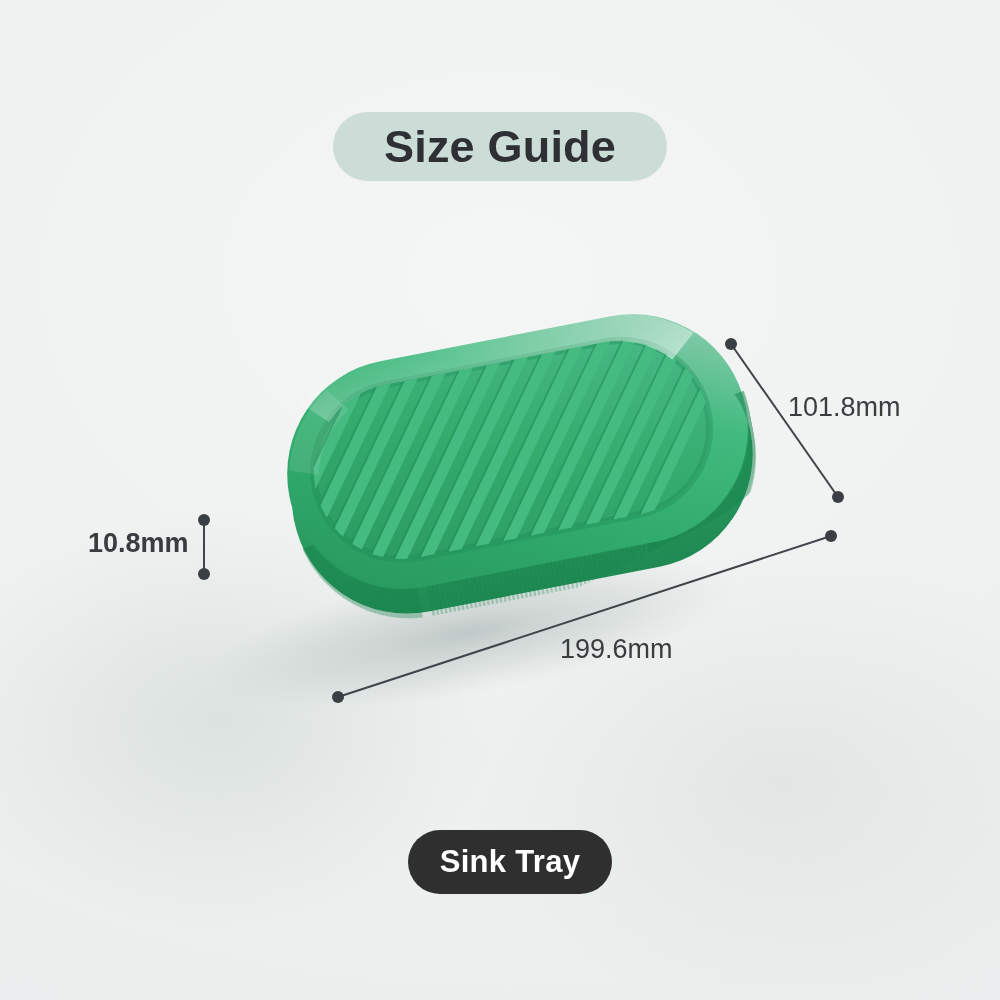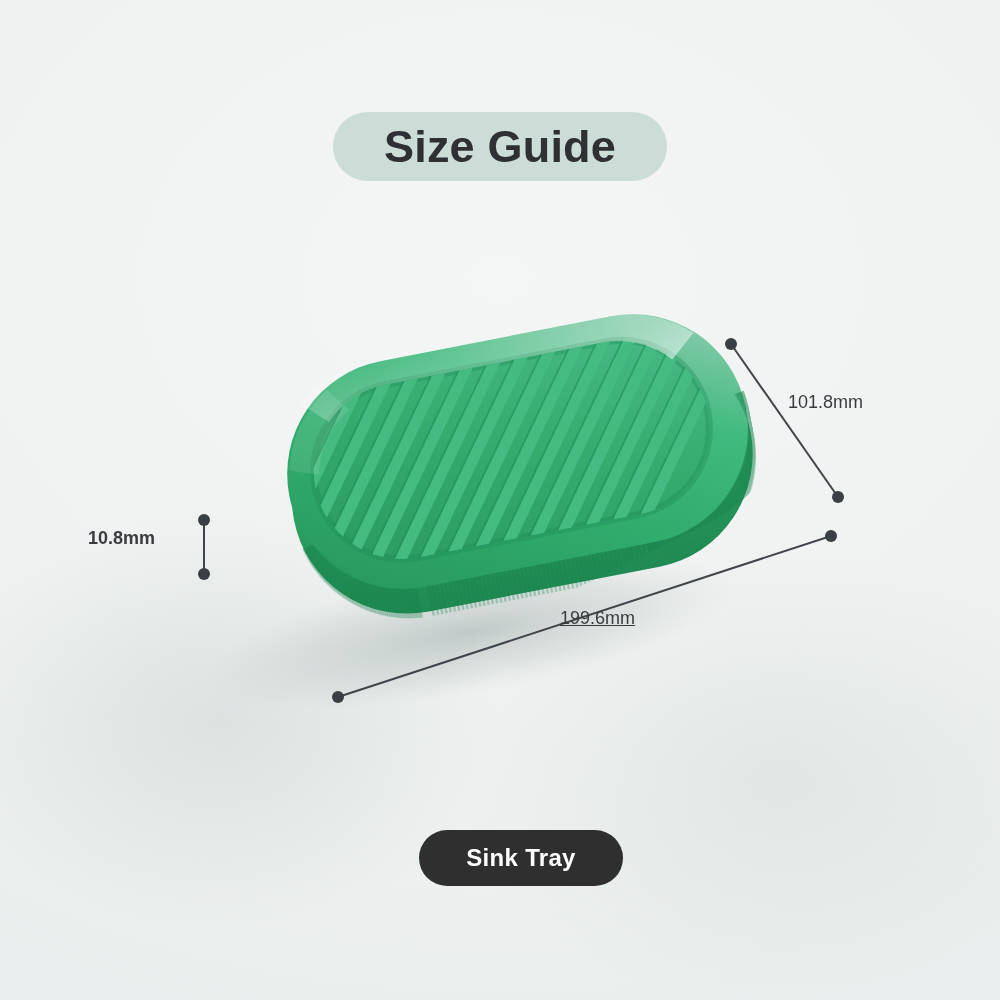--- a/index.html
+++ b/index.html
@@ -33,34 +33,34 @@
     border-radius: 999px;
     white-space: nowrap;
   }
   #size-guide-badge {
     left: 333px; top: 112px; width: 334px; height: 69px;
     background: #ccdcd6;
     font-size: 45px; font-weight: bold; color: #2e3033;
     letter-spacing: .2px;
   }
   #product-name-badge {
-    left: 419px; top: 830px; width: 204px; height: 56px;
+    left: 408px; top: 830px; width: 204px; height: 64px;
     background: #2f2f2f;
-    font-size: 24px; font-weight: bold; color: #ffffff;
+    font-size: 31px; font-weight: bold; color: #ffffff;
     letter-spacing: .3px;
   }
 
   
   .dim-label {
     position: absolute;
-    font-size: 18px;
+    font-size: 27px;
     color: #3a3d40;
     white-space: nowrap;
   }
-  #label-width  { left: 560px; top: 608px; text-decoration: underline; }
+  #label-width  { left: 560px; top: 634px; }
   #label-depth  { left: 788px; top: 392px; }
   #label-height { left: 88px;  top: 528px; font-weight: bold; }
 
   svg.overlay { position: absolute; inset: 0; width: 1000px; height: 1000px; }
   .dimline { stroke: #40454a; stroke-width: 2; fill: none; }
   .dimdot  { fill: #3a3f44; }
 
   
   #tray-wrap {
     position: absolute;

